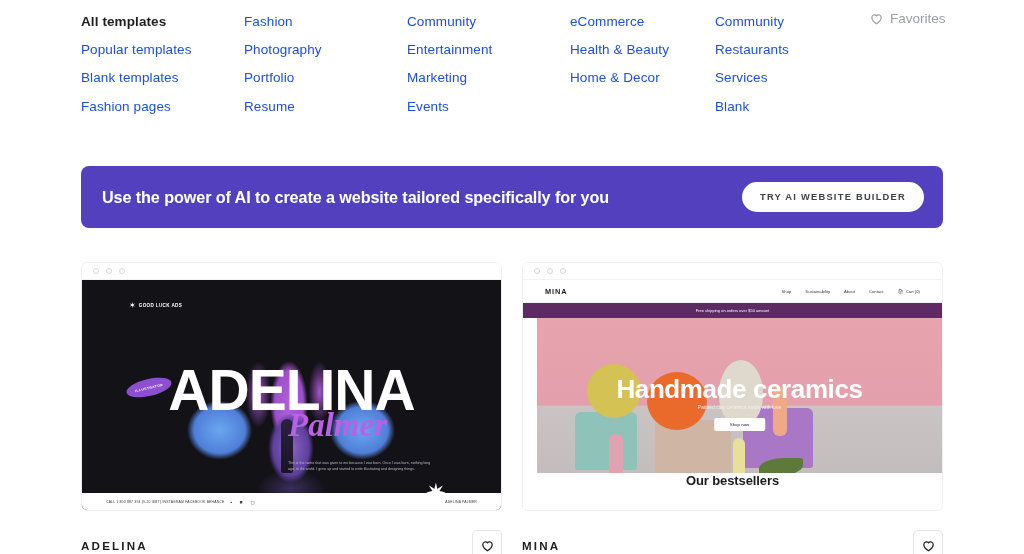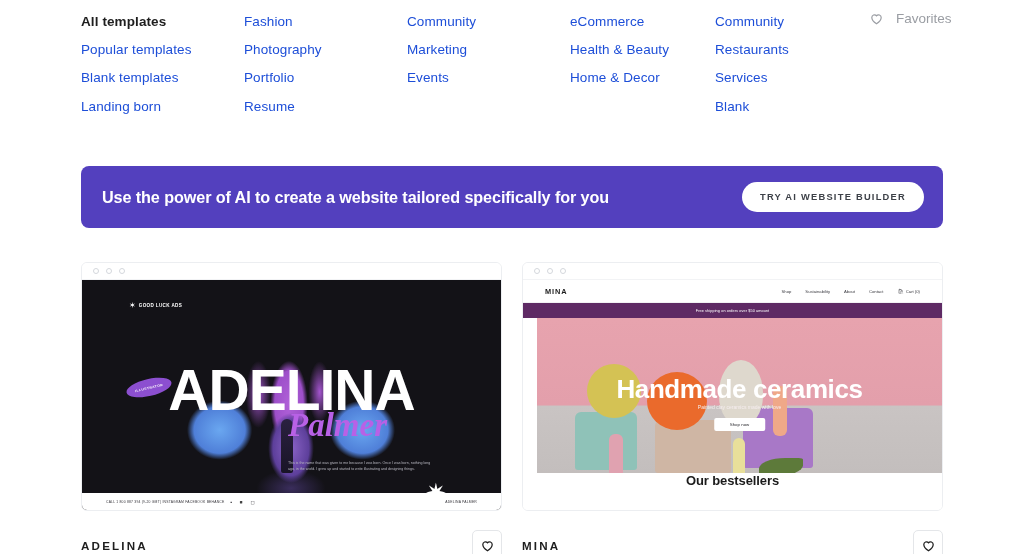--- a/index.html
+++ b/index.html
@@ -24,21 +24,21 @@
   .catcol.c3 { width: 145px; }
   .catcol.c4 { width: 145px; }
   .catitem {
     font-size: 13.5px; line-height: 28.2px; color: #1d4ed8;
     white-space: nowrap; cursor: pointer; letter-spacing: .1px;
   }
   .catitem.active { color: #1e1e1e; font-weight: 700; }
 
   .favorites {
     position: absolute; left: 869px; top: 11px;
-    display: flex; align-items: center; gap: 12px;
+    display: flex; align-items: center; gap: 6px;
     font-size: 13.5px; color: #9a9da3; cursor: pointer; white-space: nowrap;
   }
   .favorites svg { width: 15px; height: 15px; display: block; }
 
   
   .banner {
     position: absolute; left: 81px; top: 166px;
     width: 862px; height: 62px;
     background: #5340be; border-radius: 8px;
     display: flex; align-items: center; justify-content: space-between;
@@ -204,30 +204,31 @@
 </head>
 <body>
 
 <div class="page">
 
   <nav class="catnav">
     <div class="catcol c0">
       <div class="catitem active">All templates</div>
       <div class="catitem">Popular templates</div>
       <div class="catitem">Blank templates</div>
-      <div class="catitem">Landing born</div>
+      <div class="catitem">Fashion pages</div>
     </div>
     <div class="catcol c1">
       <div class="catitem">Fashion</div>
       <div class="catitem">Photography</div>
       <div class="catitem">Portfolio</div>
       <div class="catitem">Resume</div>
     </div>
     <div class="catcol c2">
       <div class="catitem">Community</div>
+      <div class="catitem">Entertainment</div>
       <div class="catitem">Marketing</div>
       <div class="catitem">Events</div>
     </div>
     <div class="catcol c3">
       <div class="catitem">eCommerce</div>
       <div class="catitem">Health &amp; Beauty</div>
       <div class="catitem">Home &amp; Decor</div>
     </div>
     <div class="catcol c4">
       <div class="catitem">Community</div>

